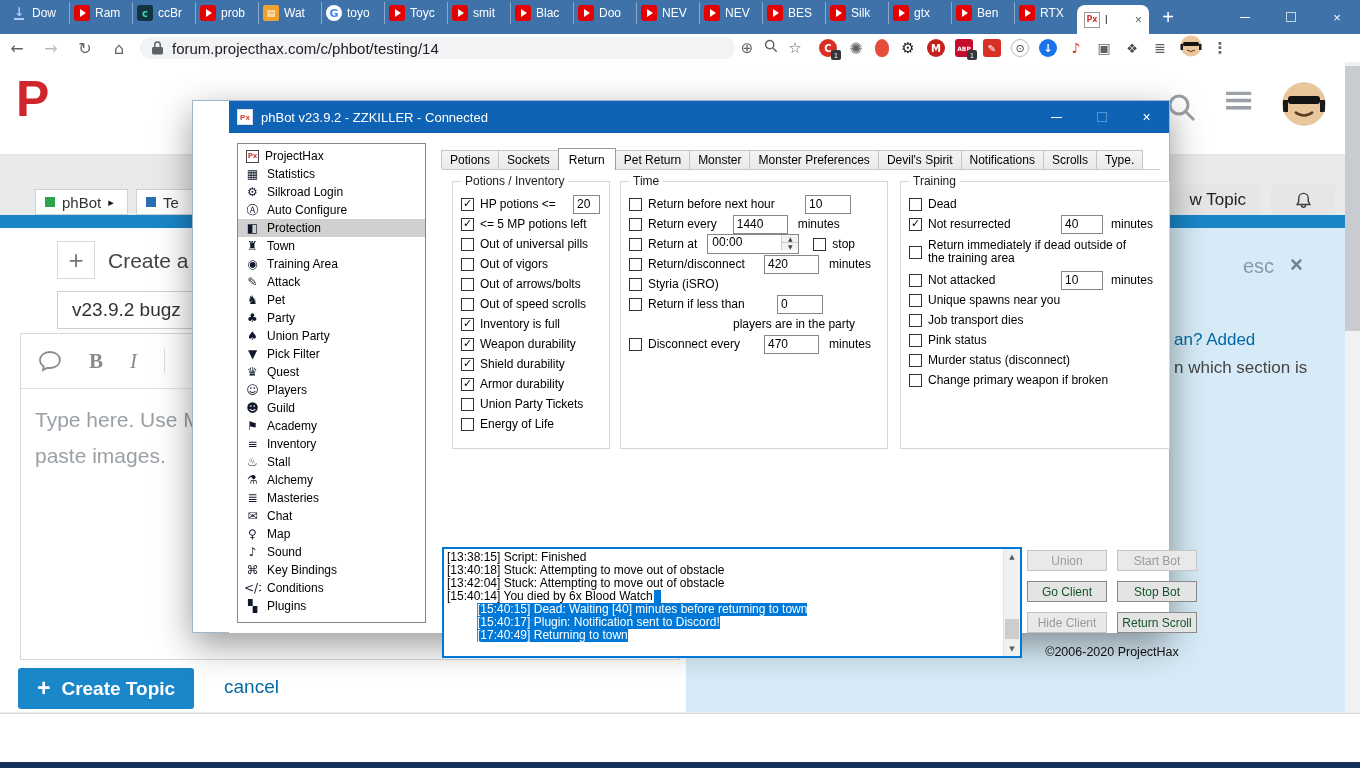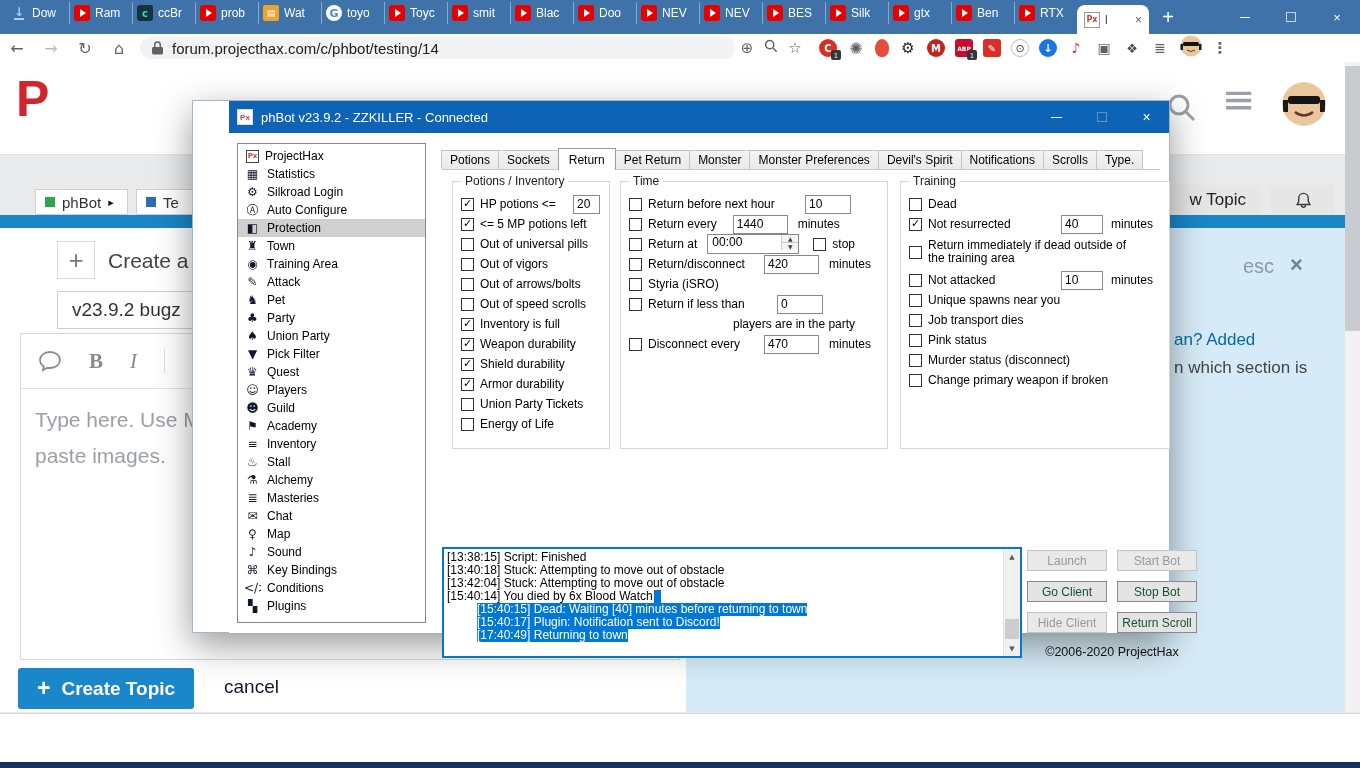--- a/index.html
+++ b/index.html
@@ -86,21 +86,21 @@
   .tbB { font-family:"Liberation Serif",serif; font-size:21px; font-weight:bold; color:#8b8b8b; }
   .tbI { font-family:"Liberation Serif",serif; font-size:21px; font-style:italic; color:#8b8b8b; }
   .tbdiv { width:1px; height:24px; background:#ddd; }
   .linkicon { position:relative; width:22px; height:12px; }
   .linkicon::before,.linkicon::after { content:""; position:absolute; top:0; width:12px; height:11px; border:2px solid #8b8b8b; border-radius:50%; }
   .linkicon::before { left:0; } .linkicon::after { left:8px; }
   #edplaceholder { position:absolute; left:14px; top:68px; font-size:21px; color:#9aa0a6; line-height:36px; }
   #createtopic { position:absolute; left:18px; top:668px; height:41px; background:#1b87cb; border-radius:3px; display:flex; align-items:center; gap:11px; padding:0 19px; color:#fff; }
   #createtopic .ctplus { font-size:23px; font-weight:bold; }
   #createtopic .ctlbl { font-size:19px; font-weight:bold; }
-  #cancellink { position:absolute; left:224px; top:676px; font-size:19px; color:#0f172a; }
+  #cancellink { position:absolute; left:224px; top:676px; font-size:19px; color:#0369a1; }
   #escword { position:absolute; left:1243px; top:255px; font-size:20px; color:#8a99a6; }
   #escx { position:absolute; left:1290px; top:252px; font-size:22px; font-weight:bold; color:#6e8291; }
   #hint1 { position:absolute; left:1174px; top:330px; font-size:17px; color:#0369a1; }
   #hint2 { position:absolute; left:1174px; top:358px; font-size:17px; color:#444; }
   #scrolltrack { position:absolute; left:1345px; top:62px; width:15px; height:650px; background:#f1f1f1; }
   #scrollthumb { position:absolute; left:0; top:4px; width:15px; height:265px; background:#c8cbcf; }
 
   
   #pbwin { position:absolute; left:192px; top:100px; width:978px; height:533px; background:#fff; z-index:10; box-shadow:0 12px 34px rgba(0,0,0,.4); border:1px solid #9fb6ce;padding-left:36px; }
   #pbtitlebar { height:32px; background:#0f63b4; display:flex; align-items:center; gap:8px; padding-left:8px; }
@@ -806,21 +806,21 @@
           <span class="txt sel">[17:40:49] Returning to town</span>
         </div>
       <div id="logscroll">
         <span class="sarrow up">▲</span>
         <span class="sarrow down">▼</span>
         <div id="logthumb"></div>
       </div>
     </div>
 
     <div id="pbbuttons">
-      <div class="pbtn disabled">Launch</div>
+      <div class="pbtn disabled">Union</div>
         <div class="pbtn disabled">Start Bot</div>
         <div class="pbtn">Go Client</div>
         <div class="pbtn">Stop Bot</div>
         <div class="pbtn disabled">Hide Client</div>
         <div class="pbtn">Return Scroll</div>
     </div>
     <div id="pbcopy">©2006-2020 ProjectHax</div>
   </div>
 </div>
 

